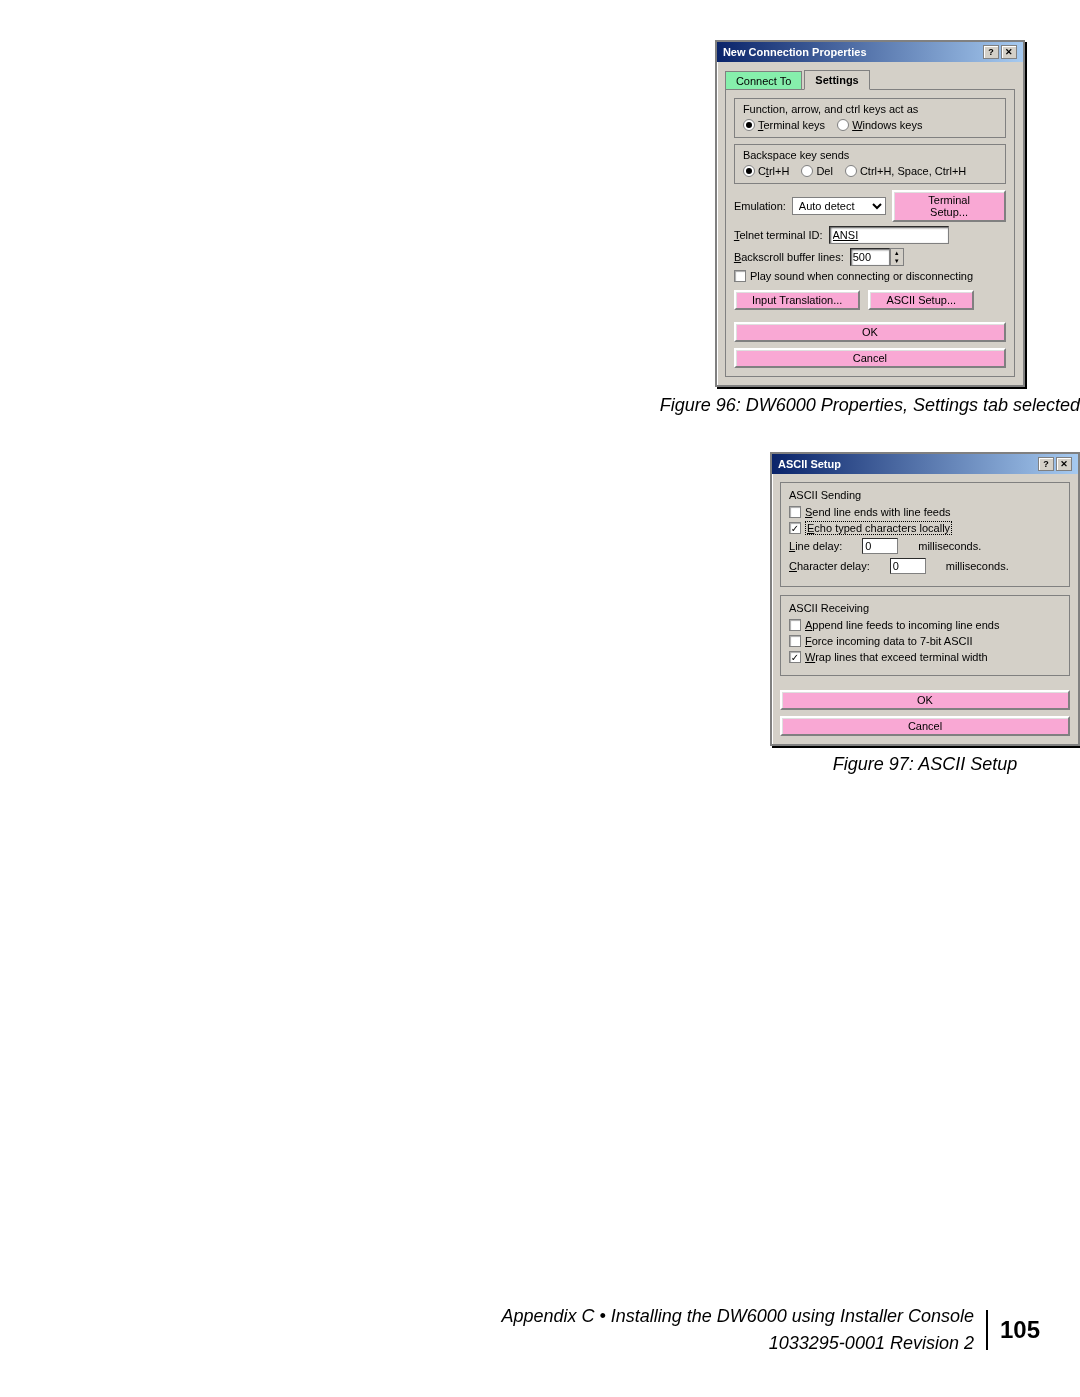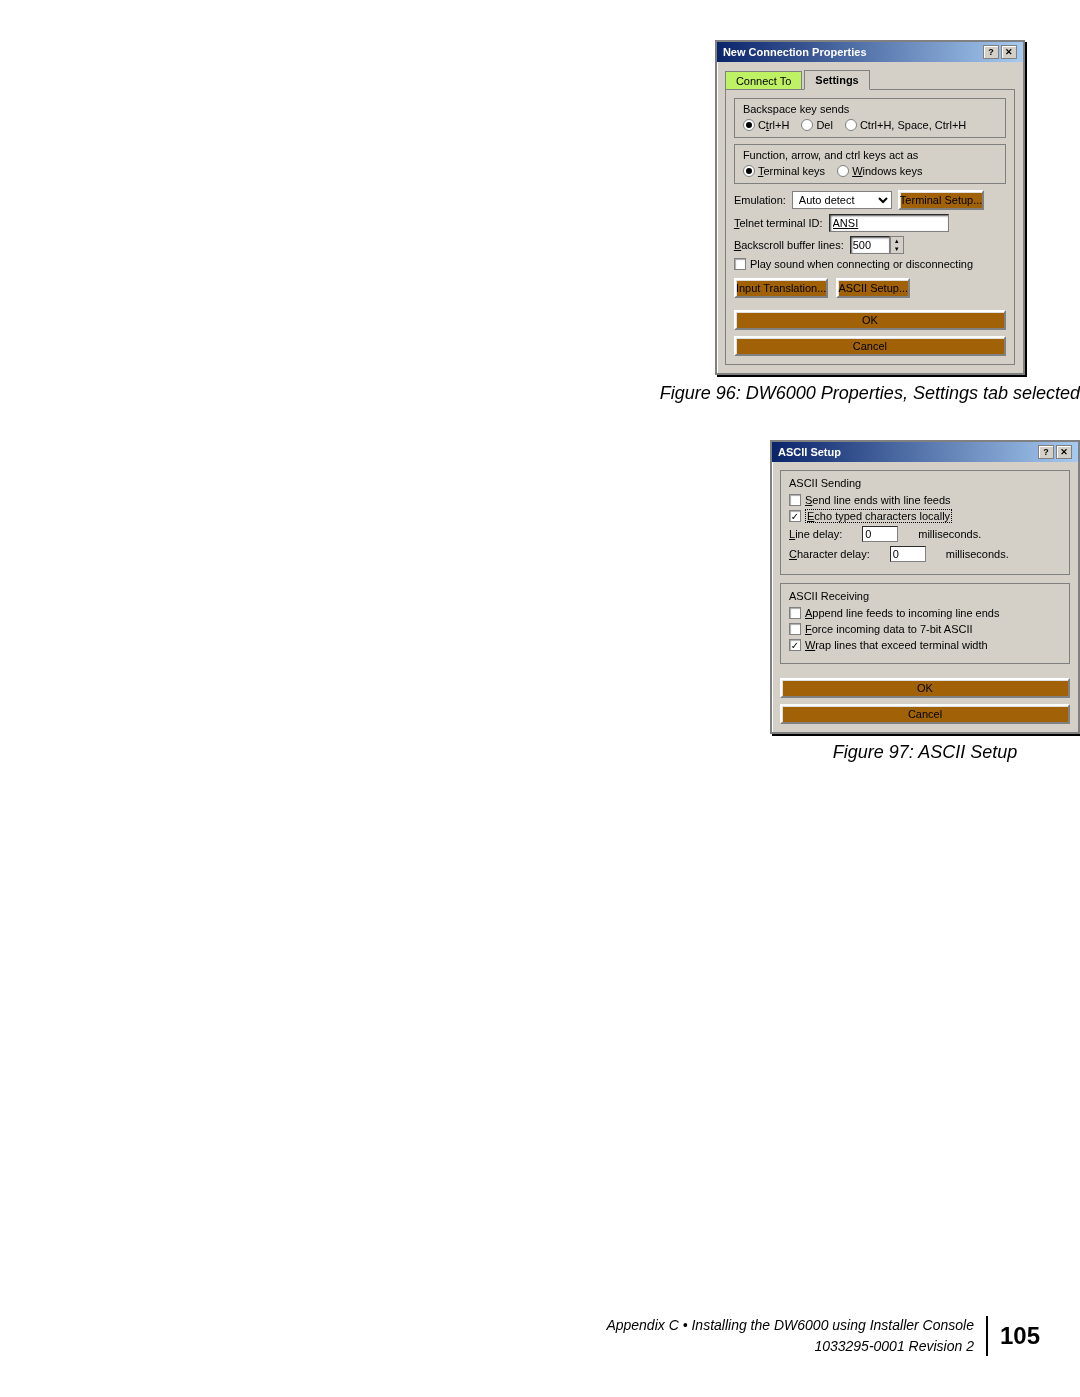--- a/index.html
+++ b/index.html
@@ -77,21 +77,21 @@
     
     .win-tabs {
       display: flex;
       gap: 2px;
       margin-bottom: -1px;
       position: relative;
     }
 
     .win-tab {
       padding: 3px 10px;
-      background: #bef264;
+      background: #86efac;
       border: 1px solid #808080;
       border-bottom: none;
       font-size: 11px;
       cursor: pointer;
       position: relative;
       top: 1px;
     }
 
     .win-tab.active {
       background: #d4d0c8;
@@ -169,25 +169,25 @@
 
     .win-select {
       background: #fff;
       border: 1px solid #808080;
       height: 18px;
       font-size: 11px;
       padding: 0 2px;
     }
 
     .win-button {
-      background: #a16207;
+      background: #f9a8d4;
       border: 2px solid;
       border-color: #fff #808080 #808080 #fff;
       box-shadow: inset 1px 1px 0 #dfdfdf;
-      padding: 2px 0;
+      padding: 2px 16px;
       font-size: 11px;
       cursor: pointer;
       min-width: 50px;
     }
 
     .win-checkbox-row {
       display: flex;
       align-items: center;
       gap: 4px;
       font-size: 11px;
@@ -294,21 +294,21 @@
       right: 0;
       display: flex;
       align-items: center;
       justify-content: flex-end;
       padding-right: 40px;
       gap: 0;
     }
 
     .footer-text {
       font-style: italic;
-      font-size: 14px;
+      font-size: 18px;
       text-align: right;
       line-height: 1.5;
     }
 
     .footer-divider {
       width: 2px;
       height: 40px;
       background: #000;
       margin: 0 12px;
     }
@@ -384,53 +384,53 @@
         <div class="win-tabs">
           <div class="win-tab">
             <span>Connect To</span>
           </div>
           <div class="win-tab active">
             <span>Settings</span>
           </div>
         </div>
 
         <div class="win-tab-content">
+
+          <div class="win-fieldset">
+            <div style="font-size:11px; margin-bottom:4px;">Function, arrow, and ctrl keys act as</div>
+            <div class="radio-row">
+              <div class="radio-item">
+                <div class="win-radio checked"></div>
+                <span><span class="underline-key">T</span>erminal keys</span>
+              </div>
+              <div class="radio-item">
+                <div class="win-radio"></div>
+                <span><span class="underline-key">W</span>indows keys</span>
+              </div>
+            </div>
+          </div>
 
           <div class="win-fieldset">
             <div style="font-size:11px; margin-bottom:4px;">Backspace key sends</div>
             <div class="radio-row">
               <div class="radio-item">
                 <div class="win-radio checked"></div>
                 <span>C<span class="underline-key">t</span>rl+H</span>
               </div>
               <div class="radio-item">
                 <div class="win-radio"></div>
                 <span>Del</span>
               </div>
               <div class="radio-item">
                 <div class="win-radio"></div>
                 <span>Ctrl+H, Space, Ctrl+H</span>
               </div>
             </div>
           </div>
 
-          <div class="win-fieldset">
-            <div style="font-size:11px; margin-bottom:4px;">Function, arrow, and ctrl keys act as</div>
-            <div class="radio-row">
-              <div class="radio-item">
-                <div class="win-radio checked"></div>
-                <span><span class="underline-key">T</span>erminal keys</span>
-              </div>
-              <div class="radio-item">
-                <div class="win-radio"></div>
-                <span><span class="underline-key">W</span>indows keys</span>
-              </div>
-            </div>
-          </div>
-
           <div class="win-row">
             <span>Emulation:</span>
             <select class="win-select" style="width:100px;">
               <option>Auto detect</option>
             </select>
             <button class="win-button">Terminal Setup...</button>
           </div>
 
           <div class="win-row">
             <span><span class="underline-key">T</span>elnet terminal ID:</span>

